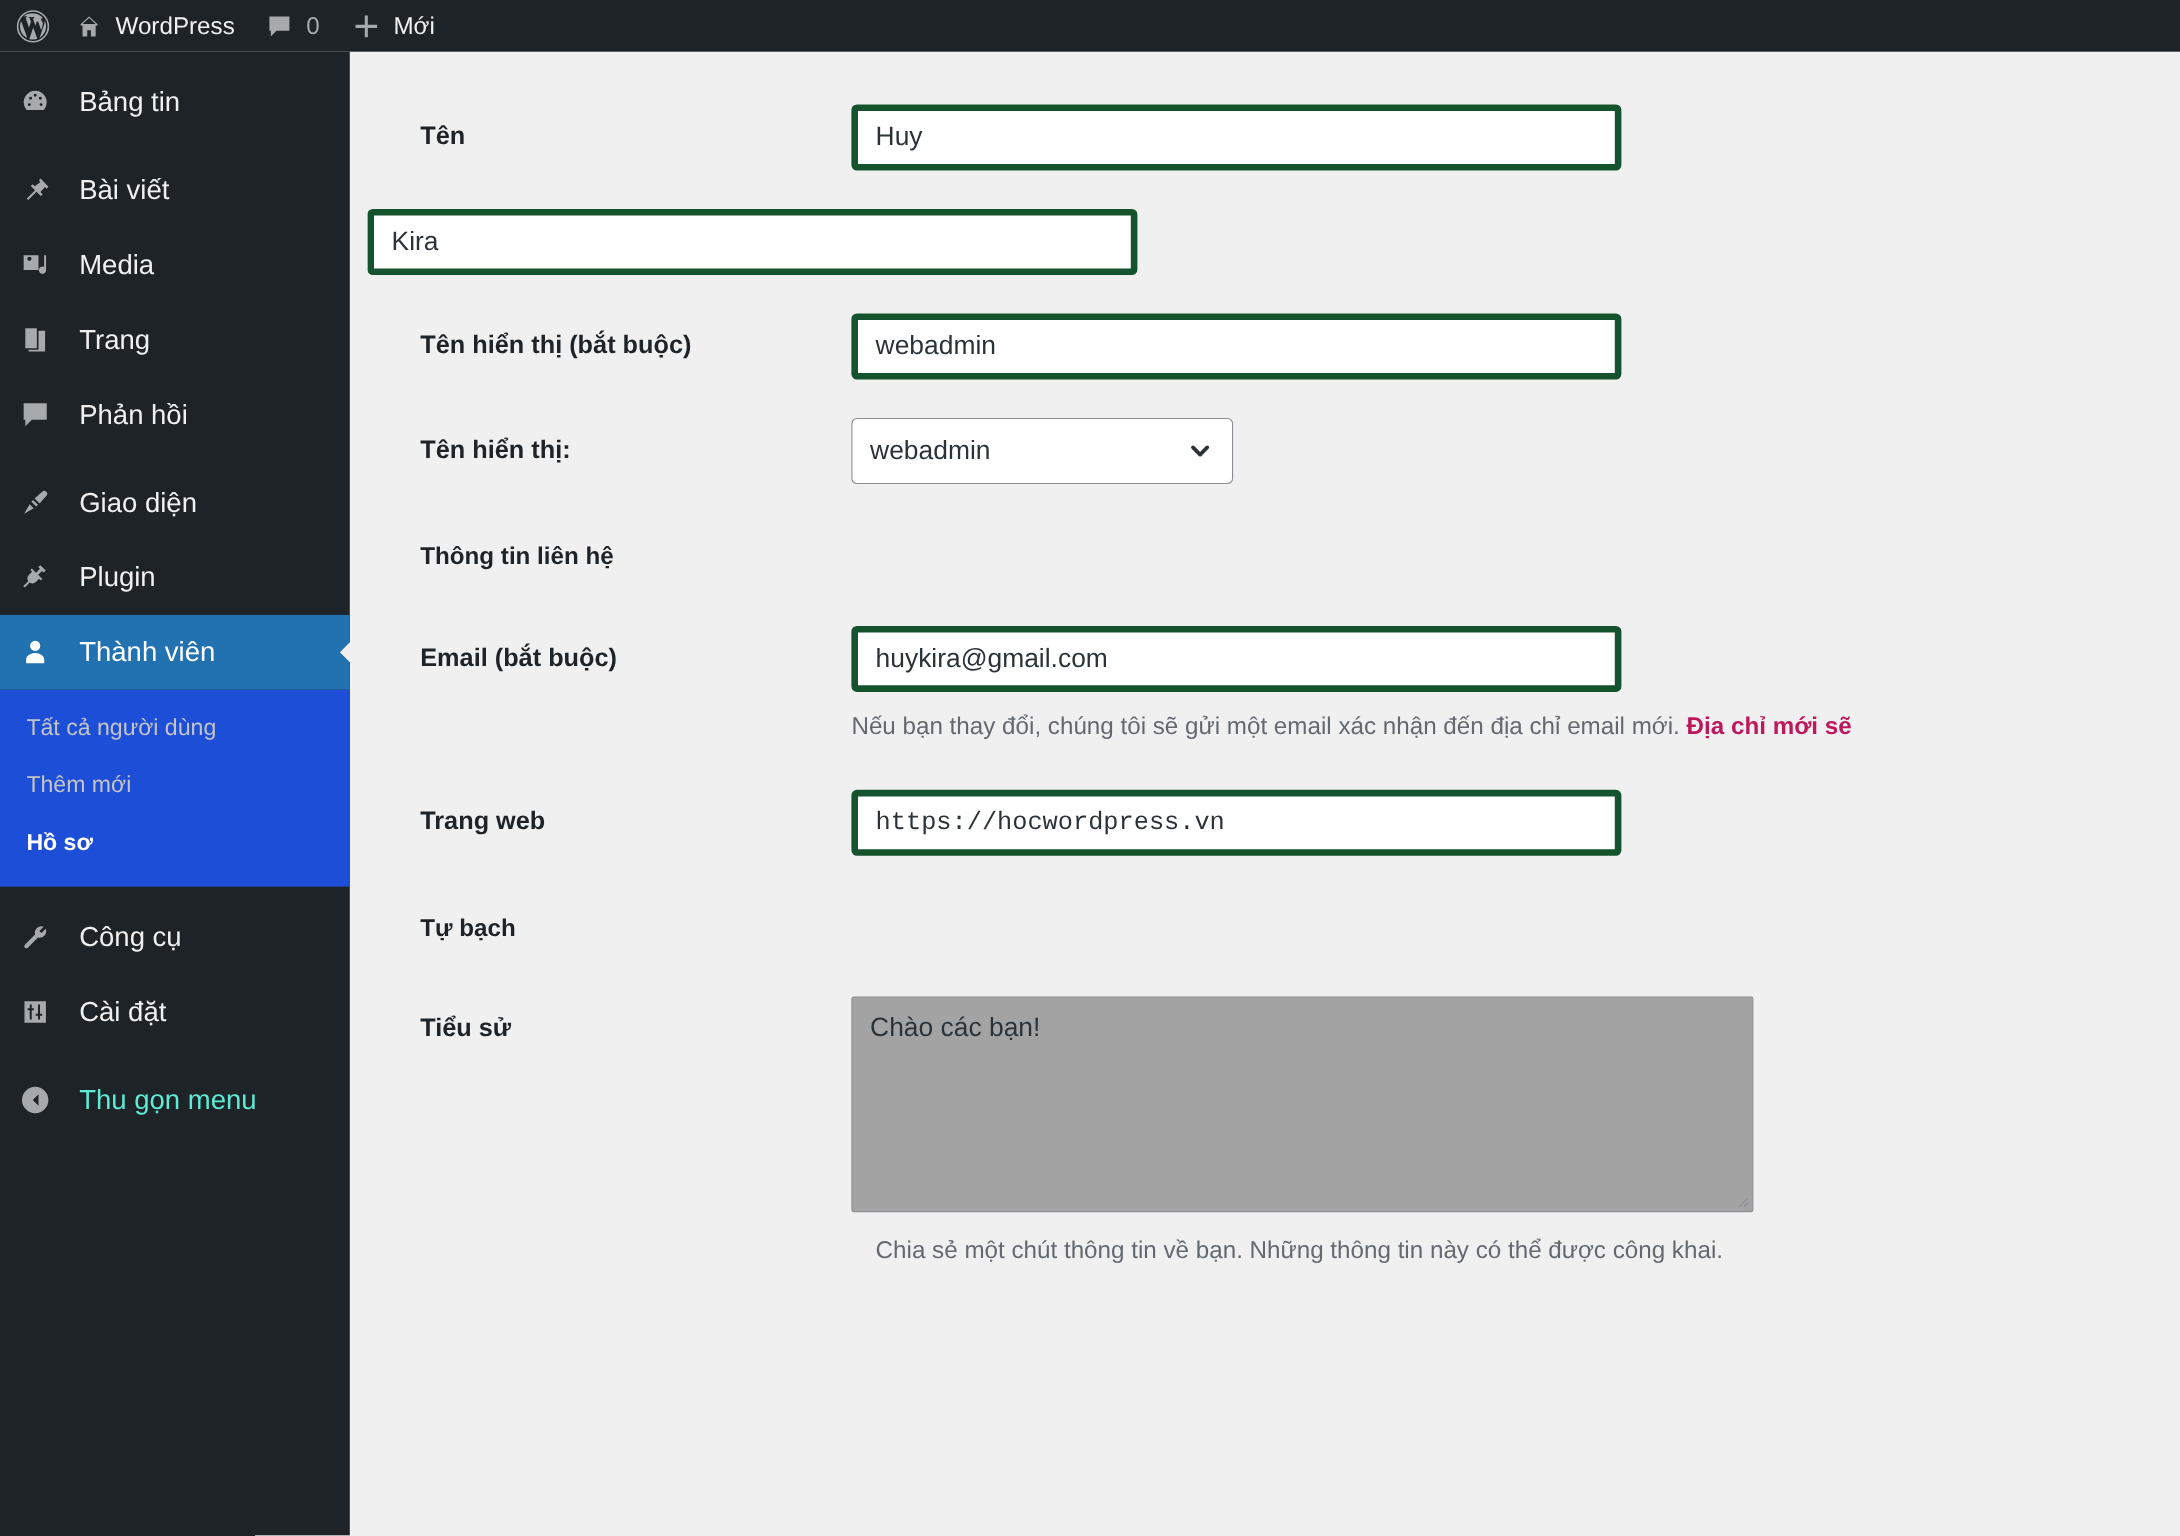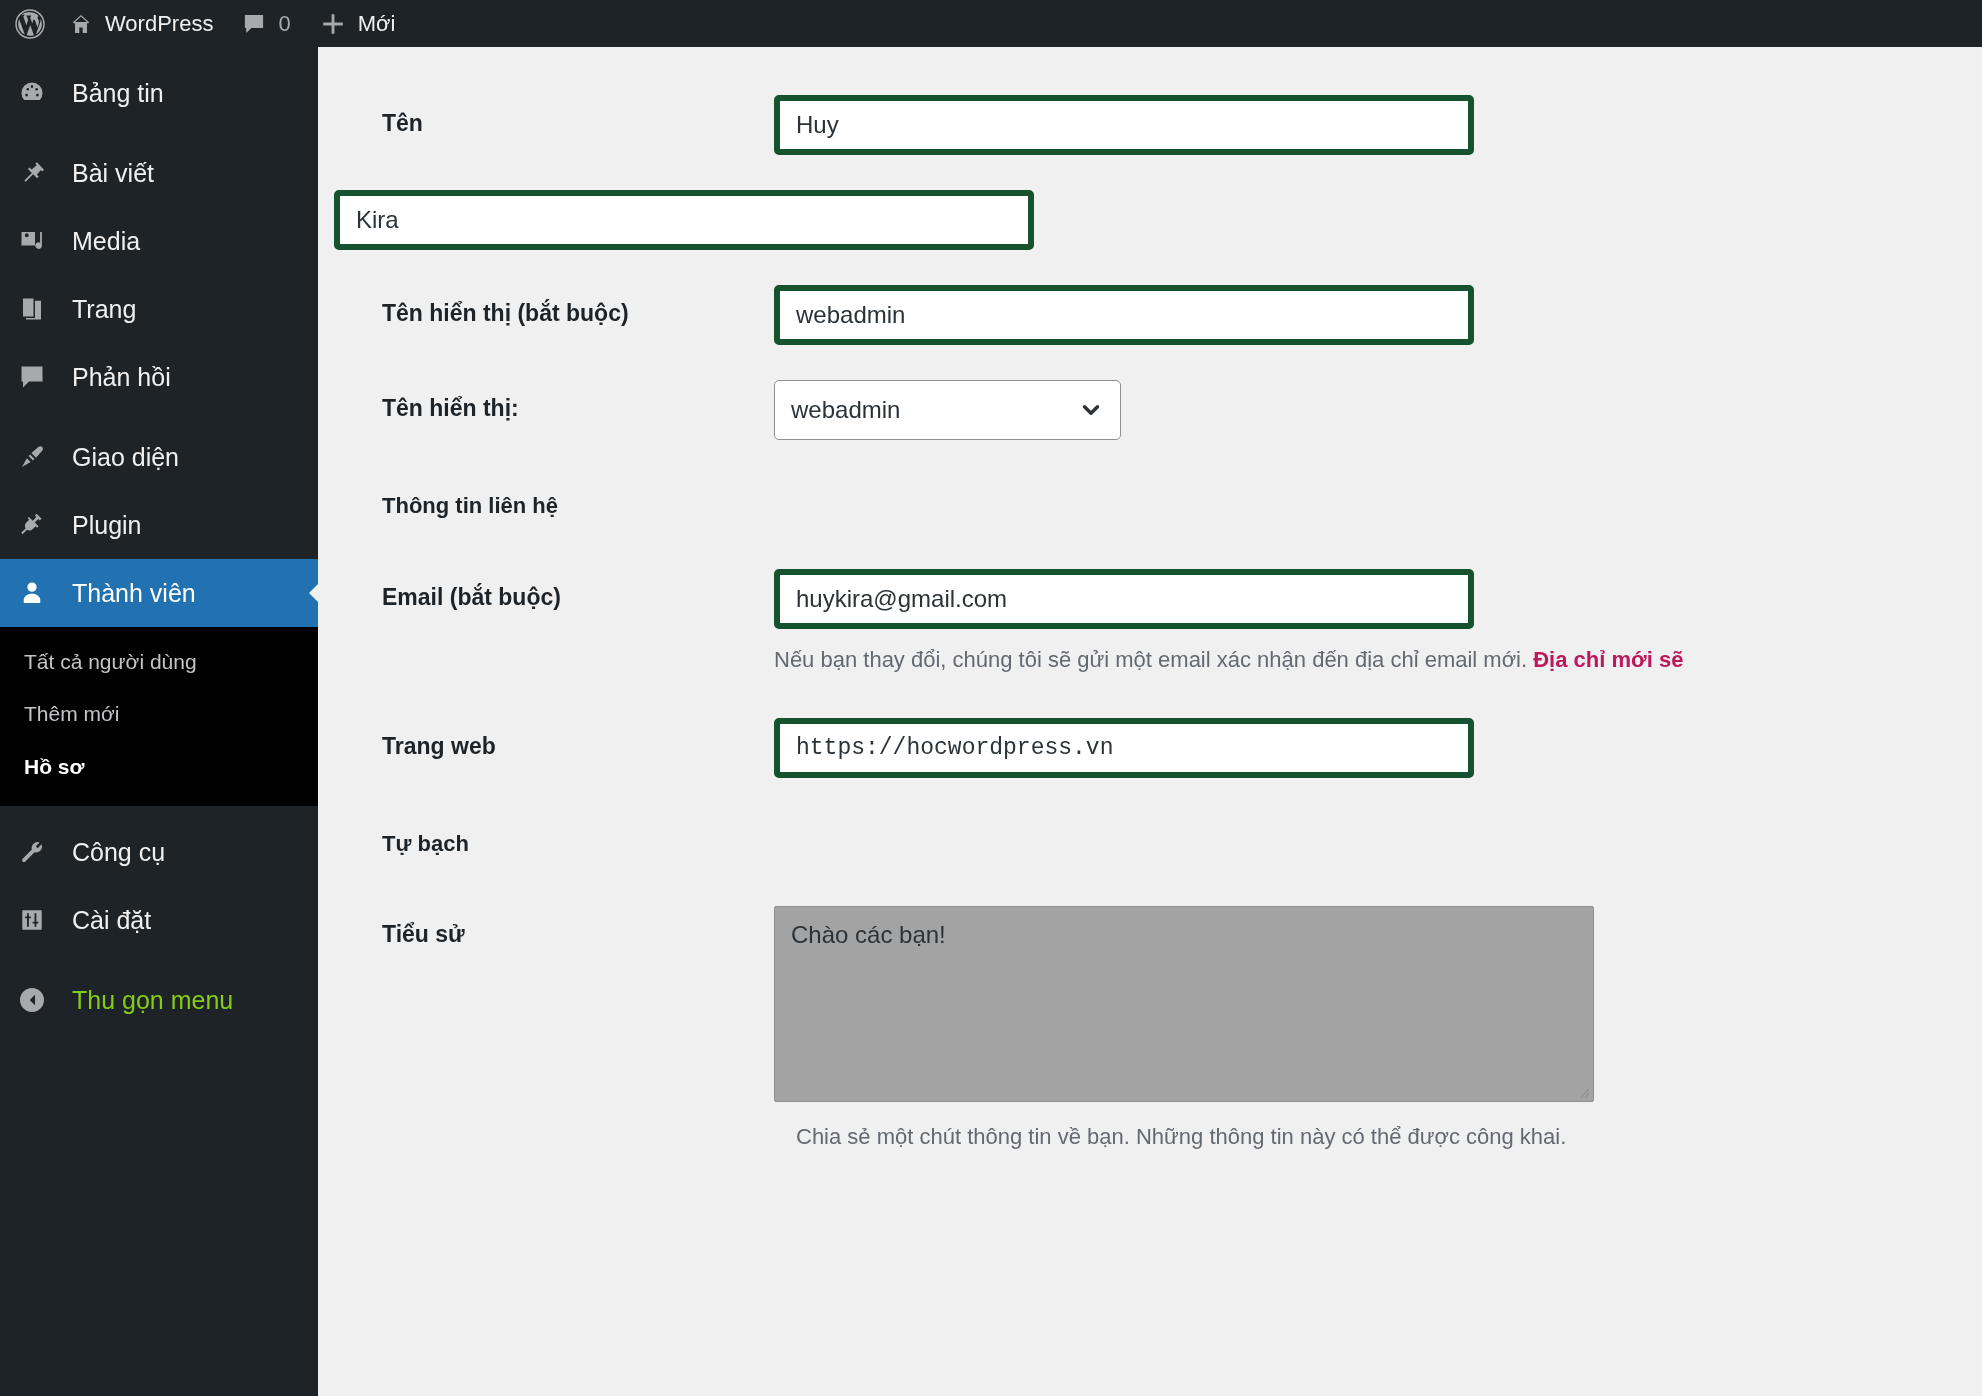--- a/index.html
+++ b/index.html
@@ -82,36 +82,36 @@
     content: "";
     position: absolute;
     right: -1px;
     top: 50%;
     margin-top: -10px;
     border-style: solid;
     border-width: 10px 10px 10px 0;
     border-color: transparent #f0f0f1 transparent transparent;
   }
   .submenu {
-    background: #000000;
+    background: #1d4ed8;
     padding: 9px 0 13px 0;
   }
   .submenu-item {
     font-size: 21px;
     color: #c3c4c7;
     padding: 12px 0 12px 24px;
     line-height: 1.35;
     white-space: nowrap;
   }
   .submenu-item.current {
     color: #fff;
     font-weight: bold;
   }
   .collapse-row { color: #a7aaad; }
-  .collapse-row .label { color: #84cc16; }
+  .collapse-row .label { color: #5eead4; }
 
   
   svg.ic { display:block; }
 
   
   .content {
     position: absolute;
     top: 47px;
     left: 334px;
     width: 1664px;

